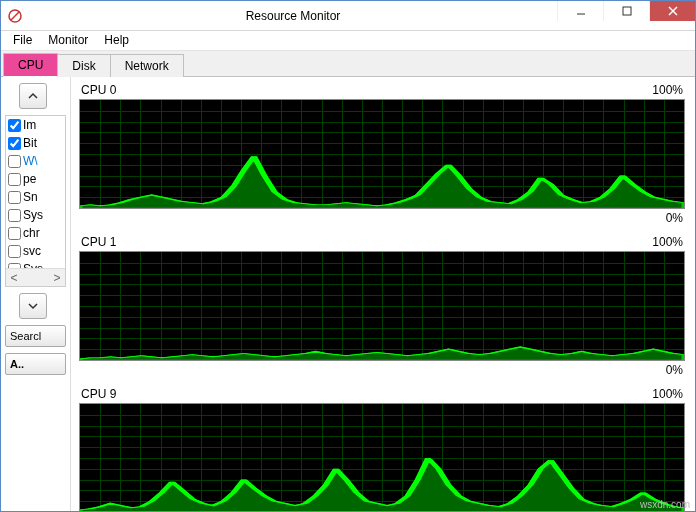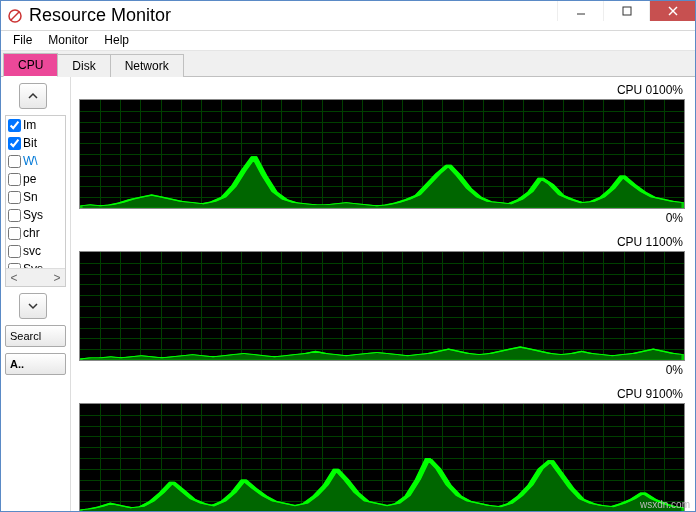--- a/index.html
+++ b/index.html
@@ -1,19 +1,19 @@
 <!DOCTYPE html>
 <html><head>
 <meta charset="utf-8">
 <style>
 * { box-sizing: border-box; margin: 0; padding: 0; font-family: "Segoe UI", Tahoma, sans-serif; font-size: 12px; }
 body { background: #fff; width: 696px; height: 512px; overflow: hidden; border: 1px solid #5a8ac6; }
 .titlebar { height: 30px; background: #fff; border-bottom: 1px solid #d8d8d8; display: flex; align-items: center; }
 .titlebar .icon { width: 16px; height: 16px; margin: 0 6px; display: flex; align-items: center; justify-content: center; }
-.titlebar .title { flex: 1; font-size: 18px; color: #000; }
+.titlebar .title { flex: 1; text-align: center; font-size: 12px; color: #000; }
 .winbtns { display: flex; height: 100%; }
 .winbtn { width: 46px; height: 20px; display: flex; align-items: center; justify-content: center; background: #fff; cursor: default; border-left: 1px solid #eee; }
 .winbtn.close { background: #c75050; color: #fff; width: 46px; }
 .winbtn.min, .winbtn.max { background: #fff; }
 .winbtn svg { width: 10px; height: 10px; }
 .menubar { height: 20px; display: flex; align-items: flex-start; padding: 0 4px; border-bottom: 1px solid #e5e5e5; }
 .menubar span { padding: 2px 8px; cursor: default; }
 .tabstrip { height: 26px; background: #f0f0f0; border-bottom: 1px solid #c0c0c0; display: flex; align-items: flex-end; padding-left: 2px; }
 .tab { padding: 4px 14px 4px 14px; background: #f0f0f0; border: 1px solid #c0c0c0; border-bottom: none; margin-right: -1px; cursor: default; font-size: 12px; position: relative; top: 1px; }
 .tab.active { background: #ec4899; border-bottom: 1px solid #fff; z-index: 2; }
@@ -23,21 +23,21 @@
 .expander-btn svg { width: 10px; height: 10px; }
 .procbox { border: 1px solid #ccc; height: 172px; overflow: hidden; position: relative; background: #fff; }
 .procrow { display: flex; align-items: center; height: 18px; padding-left: 2px; white-space: nowrap; overflow: hidden; }
 .procrow input { margin-right: 2px; }
 .procrow.sel { color: #0078d7; }
 .proc-scroll { position: absolute; bottom: 0; left: 0; right: 0; height: 18px; background: #f0f0f0; display: flex; align-items: center; justify-content: space-between; border-top: 1px solid #ddd;}
 .proc-scroll span { width: 16px; text-align: center; color: #666; cursor: default; }
 .searchbtn { height: 22px; border: 1px solid #aaa; background: linear-gradient(#fff,#e8e8e8); border-radius: 2px; font-size: 11px; cursor: default; overflow: hidden; white-space: nowrap; text-align: left; padding: 0 4px;}
 .charts { flex: 1; overflow-y: auto; padding: 6px 10px 8px 8px; background: #fff; }
 .chartbox { margin-bottom: 10px; }
-.charthdr { display: flex; justify-content: flex-end; font-size: 12px; color: #000; padding: 0 2px 2px 2px; margin-left: 48px; }
+.charthdr { display: flex; justify-content: space-between; font-size: 12px; color: #000; padding: 0 2px 2px 2px; }
 .chartarea { position: relative; height: 110px; background: #000; border: 1px solid #888; }
 .chartgrid { position: absolute; inset: 0; }
 .chartline { position: absolute; left: 0; right: 0; border-top: 1px solid #003f00; }
 .chartvline { position: absolute; top: 0; bottom: 0; border-left: 1px solid #003f00; }
 .chartftr { display: flex; justify-content: flex-end; font-size: 11px; color: #000; padding: 2px 2px 0 2px; }
 .watermark { position: fixed; right: 6px; bottom: 2px; font-size: 10px; color: #bbb; }
 .charts::-webkit-scrollbar { width: 16px; }
 .charts::-webkit-scrollbar-track { background: #f0f0f0; }
 .charts::-webkit-scrollbar-thumb { background: #c8c8c8; border: 1px solid #a8a8a8; }
 </style>

